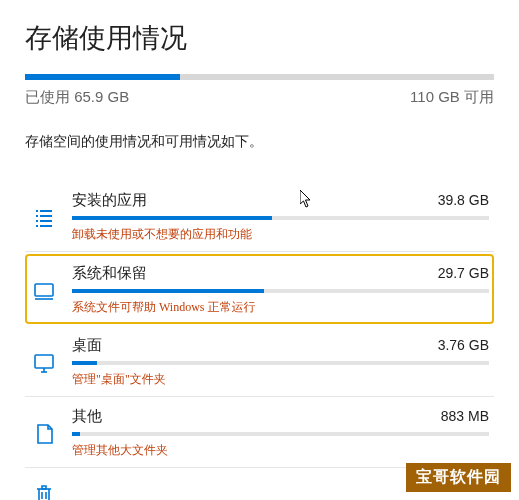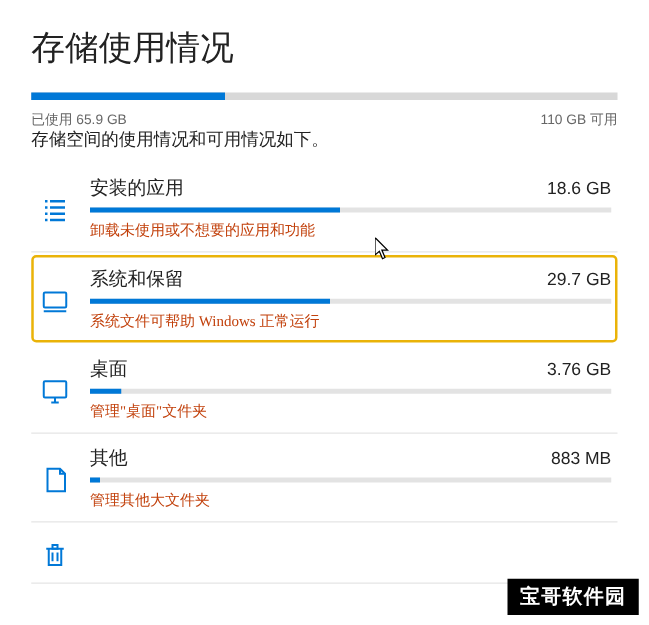--- a/index.html
+++ b/index.html
@@ -24,28 +24,28 @@
       background: #d8d8d8;
       margin-bottom: 8px;
     }
     .total-bar-fill {
       height: 100%;
       background: #0078d7;
     }
     .usage-summary {
       display: flex;
       justify-content: space-between;
-      font-size: 11px;
+      font-size: 15px;
       color: #666;
-      margin-bottom: 0;
+      margin-bottom: 26px;
     }
     .usage-desc {
       font-size: 14px;
       color: #222;
-      margin-bottom: 10px;
+      margin-bottom: 30px;
     }
     .category-list {
       display: flex;
       flex-direction: column;
     }
     .category-item {
       display: flex;
       align-items: center;
       padding: 10px 5px 8px 5px;
       border-bottom: 1px solid #e5e5e5;
@@ -100,21 +100,21 @@
     }
     .cat-desc {
       font-size: 12px;
       color: #c2410c;
       font-family: Liberation Serif, serif;
     }
     .watermark {
       position: absolute;
       bottom: 8px;
       right: 8px;
-      background: #000000;
+      background: #a16207;
       color: #fff;
       font-size: 16px;
       font-weight: bold;
       padding: 4px 10px;
       letter-spacing: 1px;
     }
     .cursor-arrow {
       position: absolute;
       pointer-events: none;
     }
@@ -144,21 +144,21 @@
           <line x1="8" y1="10" x2="20" y2="10"></line>
           <line x1="4" y1="15" x2="6" y2="15"></line>
           <line x1="8" y1="15" x2="20" y2="15"></line>
           <line x1="4" y1="20" x2="6" y2="20"></line>
           <line x1="8" y1="20" x2="20" y2="20"></line>
         </svg>
       </div>
       <div class="cat-body">
         <div class="cat-header">
           <span class="cat-title">安装的应用</span>
-          <span class="cat-size">18.6 GB</span>
+          <span class="cat-size">39.8 GB</span>
         </div>
         <div class="cat-bar">
           <div class="cat-bar-fill" style="width:48%"></div>
         </div>
         <div class="cat-desc">卸载未使用或不想要的应用和功能</div>
       </div>
     </div>
     <div class="category-item highlighted">
       <div class="cat-icon">
         <svg viewBox="0 0 24 24" fill="none" stroke="#0078d7" stroke-width="1.6">

